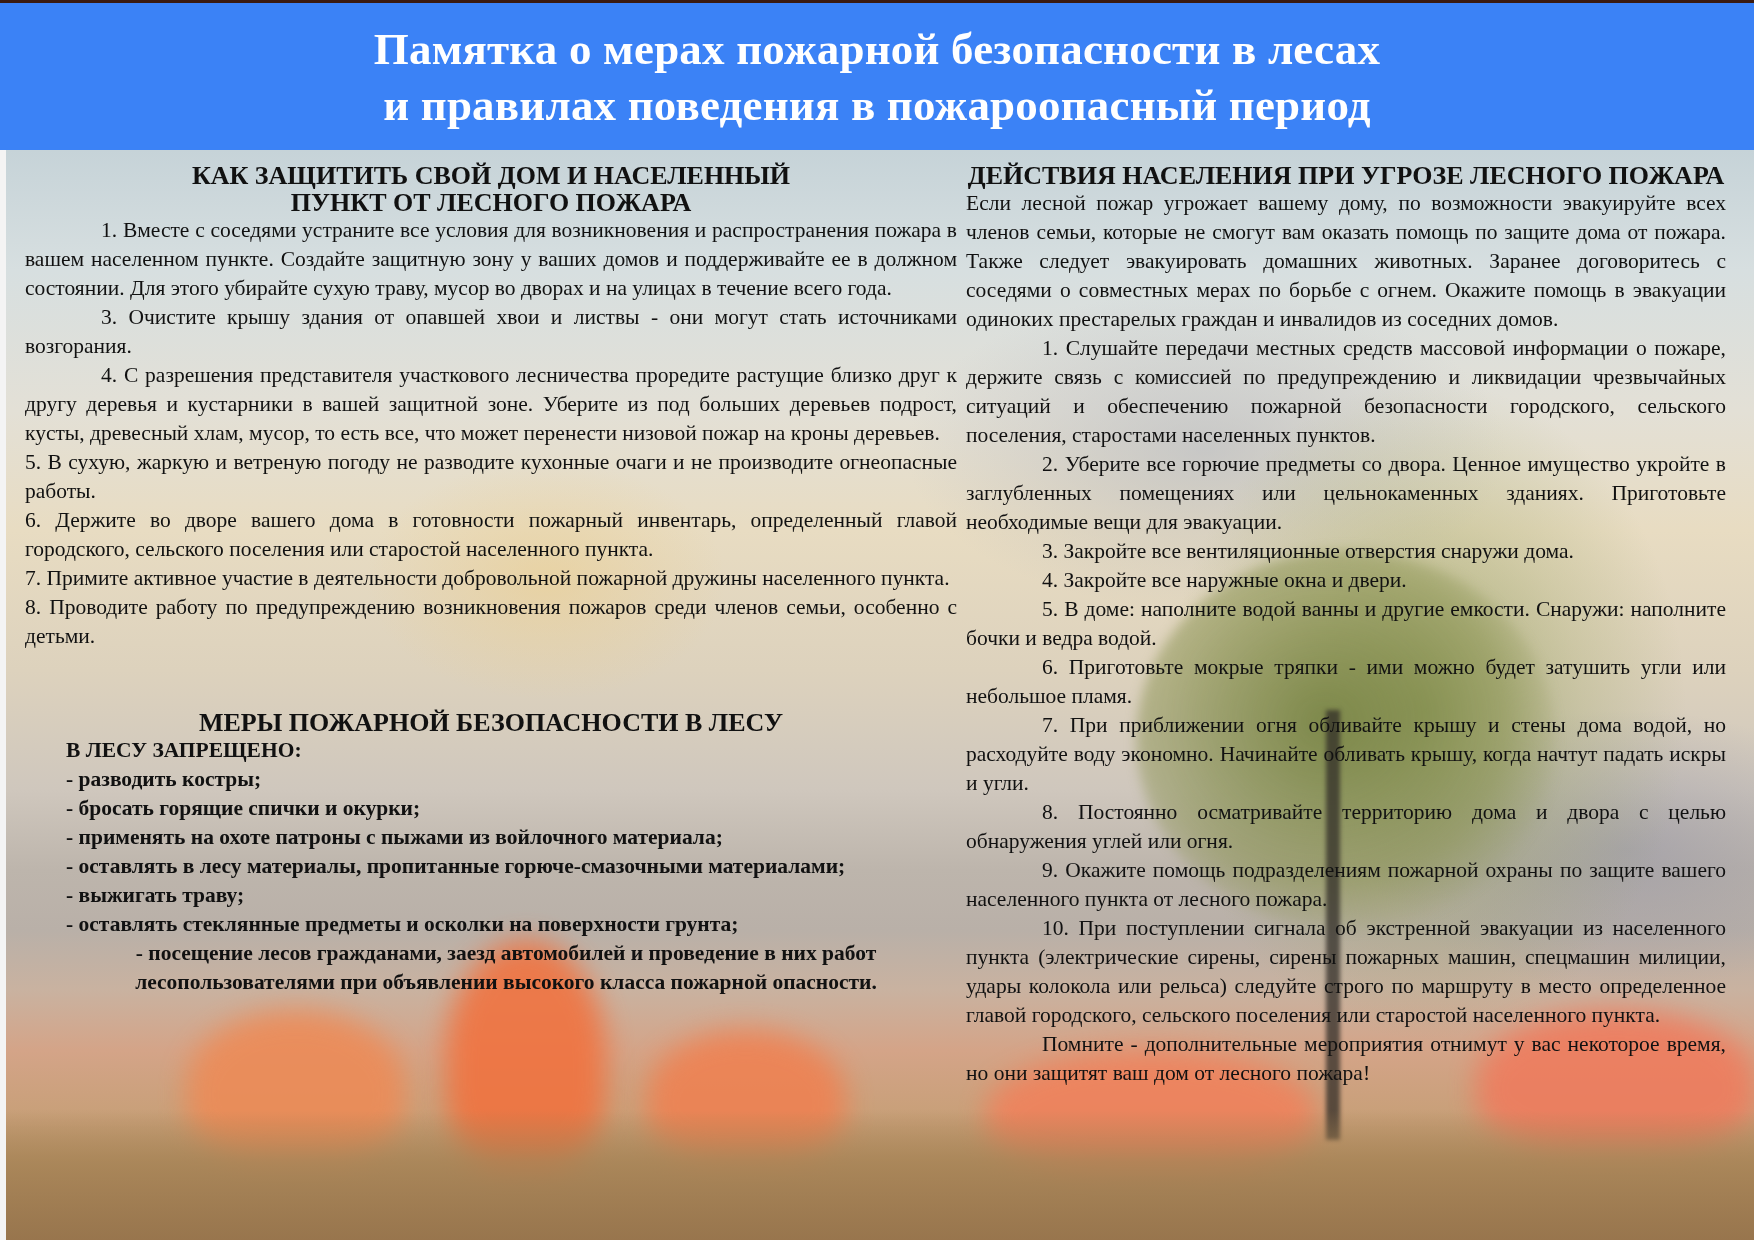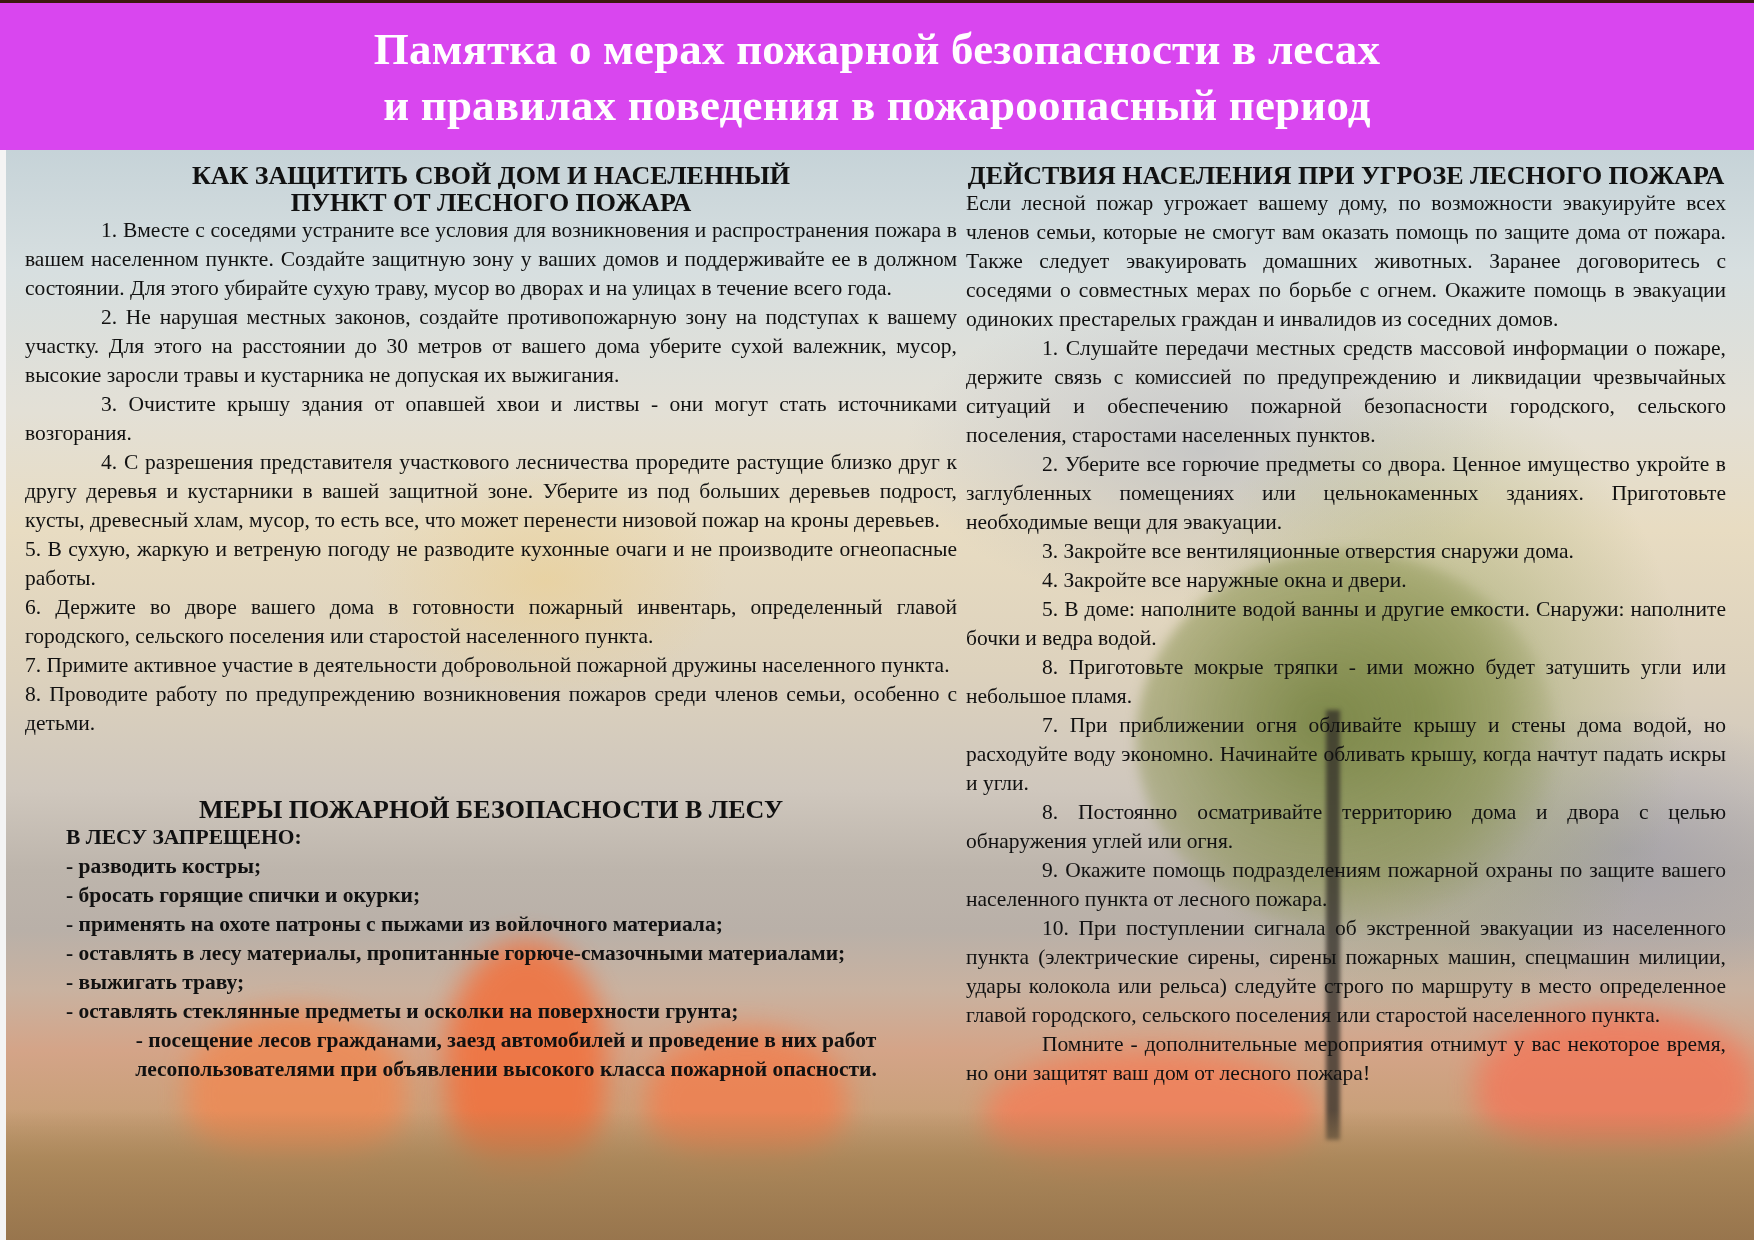--- a/index.html
+++ b/index.html
@@ -4,21 +4,21 @@
 <style>
   html, body { margin: 0; padding: 0; }
   body {
     width: 1754px; height: 1240px; overflow: hidden; position: relative;
     font-family: "Liberation Serif", "DejaVu Serif", serif;
     color: #111;
     background: #fff;
   }
   .banner {
     position: absolute; left: 0; top: 0; width: 1754px; height: 150px;
-    background: #d946ef;
+    background: #3b82f6;
     border-top: 3px solid #3a1a10;
     box-sizing: border-box;
     display: flex; flex-direction: column; align-items: center; justify-content: center;
   }
   .banner .line {
     color: #ffffff; font-weight: bold; font-size: 45px; line-height: 56px;
     letter-spacing: 0.2px; white-space: nowrap;
   }
   .canvas {
     position: absolute; left: 6px; top: 150px; width: 1748px; height: 1090px;
@@ -77,21 +77,20 @@
   <div class="tree-crown"></div>
   <div class="tree-trunk"></div>
   <div class="grass"></div>
 
   <section class="col left">
     <div class="h">
       <div>КАК ЗАЩИТИТЬ СВОЙ ДОМ И НАСЕЛЕННЫЙ</div>
       <div>ПУНКТ ОТ ЛЕСНОГО ПОЖАРА</div>
     </div>
     <p class="ind">1. Вместе с соседями устраните все условия для возникновения и распространения пожара в вашем населенном пункте. Создайте защитную зону у ваших домов и поддерживайте ее в должном состоянии. Для этого убирайте сухую траву, мусор во дворах и на улицах в течение всего года.</p>
-    <p class="ind">2. Не нарушая местных законов, создайте противопожарную зону на подступах к вашему участку. Для этого на расстоянии до 30 метров от вашего дома уберите сухой валежник, мусор, высокие заросли травы и кустарника не допуская их выжигания.</p>
     <p class="ind">3. Очистите крышу здания от опавшей хвои и листвы - они могут стать источниками возгорания.</p>
     <p class="ind">4. С разрешения представителя участкового лесничества проредите растущие близко друг к другу деревья и кустарники в вашей защитной зоне. Уберите из под больших деревьев подрост, кусты, древесный хлам, мусор, то есть все, что может перенести низовой пожар на кроны деревьев.</p>
     <p>5. В сухую, жаркую и ветреную погоду не разводите кухонные очаги и не производите огнеопасные работы.</p>
     <p>6. Держите во дворе вашего дома в готовности пожарный инвентарь, определенный главой городского, сельского поселения или старостой населенного пункта.</p>
     <p>7. Примите активное участие в деятельности добровольной пожарной дружины населенного пункта.</p>
     <p>8. Проводите работу по предупреждению возникновения пожаров среди членов семьи, особенно с детьми.</p>
 
     <div class="gap"></div>
 
     <div class="h">МЕРЫ ПОЖАРНОЙ БЕЗОПАСНОСТИ В ЛЕСУ</div>
@@ -108,20 +107,20 @@
   </section>
 
   <section class="col right">
     <div class="h" style="white-space:nowrap;">ДЕЙСТВИЯ НАСЕЛЕНИЯ ПРИ УГРОЗЕ ЛЕСНОГО ПОЖАРА</div>
     <p>Если лесной пожар угрожает вашему дому, по возможности эвакуируйте всех членов семьи, которые не смогут вам оказать помощь по защите дома от пожара. Также следует эвакуировать домашних животных. Заранее договоритесь с соседями о совместных мерах по борьбе с огнем. Окажите помощь в эвакуации одиноких престарелых граждан и инвалидов из соседних домов.</p>
     <p class="ind">1. Слушайте передачи местных средств массовой информации о пожаре, держите связь с комиссией по предупреждению и ликвидации чрезвычайных ситуаций и обеспечению пожарной безопасности городского, сельского поселения, старостами населенных пунктов.</p>
     <p class="ind">2. Уберите все горючие предметы со двора. Ценное имущество укройте в заглубленных помещениях или цельнокаменных зданиях. Приготовьте необходимые вещи для эвакуации.</p>
     <p class="ind">3. Закройте все вентиляционные отверстия снаружи дома.</p>
     <p class="ind">4. Закройте все наружные окна и двери.</p>
     <p class="ind">5. В доме: наполните водой ванны и другие емкости. Снаружи: наполните бочки и ведра водой.</p>
-    <p class="ind">8. Приготовьте мокрые тряпки - ими можно будет затушить угли или небольшое пламя.</p>
+    <p class="ind">6. Приготовьте мокрые тряпки - ими можно будет затушить угли или небольшое пламя.</p>
     <p class="ind">7. При приближении огня обливайте крышу и стены дома водой, но расходуйте воду экономно. Начинайте обливать крышу, когда начтут падать искры и угли.</p>
     <p class="ind">8. Постоянно осматривайте территорию дома и двора с целью обнаружения углей или огня.</p>
     <p class="ind">9. Окажите помощь подразделениям пожарной охраны по защите вашего населенного пункта от лесного пожара.</p>
     <p class="ind">10. При поступлении сигнала об экстренной эвакуации из населенного пункта (электрические сирены, сирены пожарных машин, спецмашин милиции, удары колокола или рельса) следуйте строго по маршруту в место определенное главой городского, сельского поселения или старостой населенного пункта.</p>
     <p class="ind">Помните - дополнительные мероприятия отнимут у вас некоторое время, но они защитят ваш дом от лесного пожара!</p>
   </section>
 </div>
 
 </body></html>

